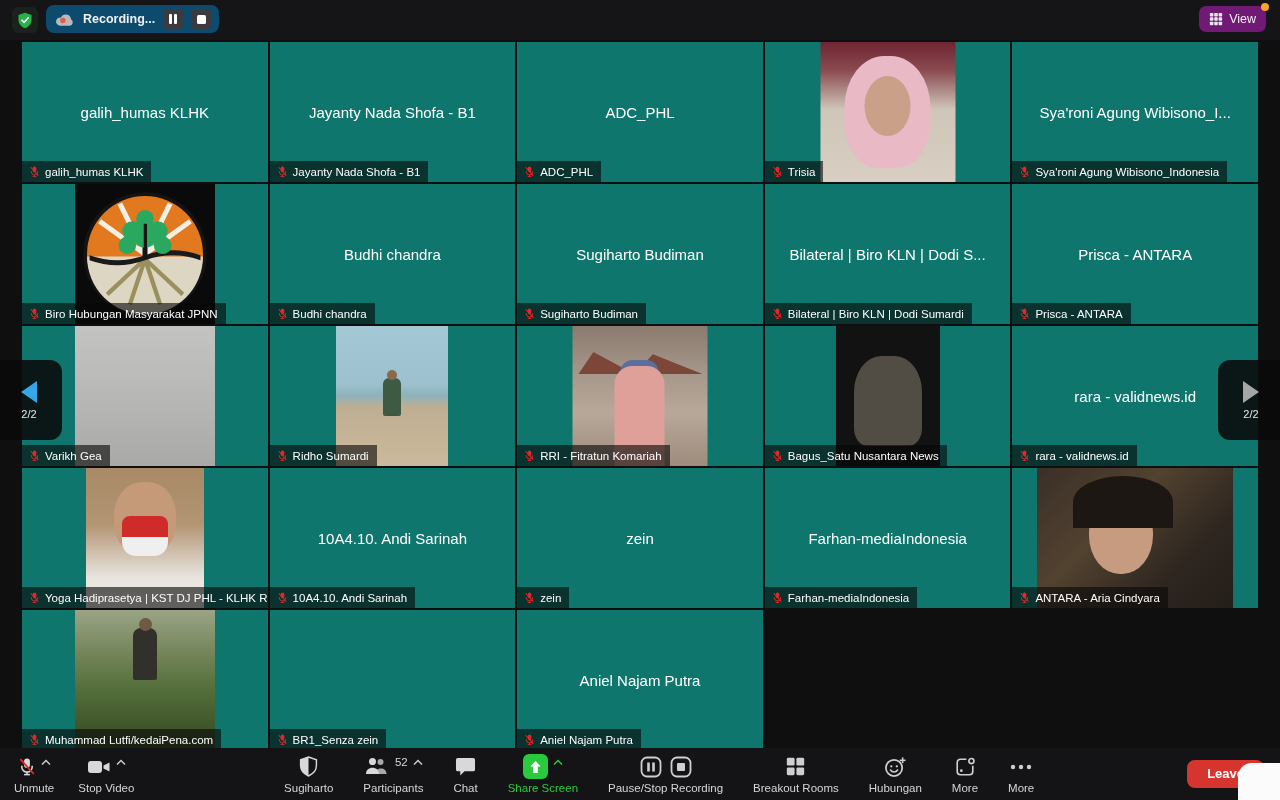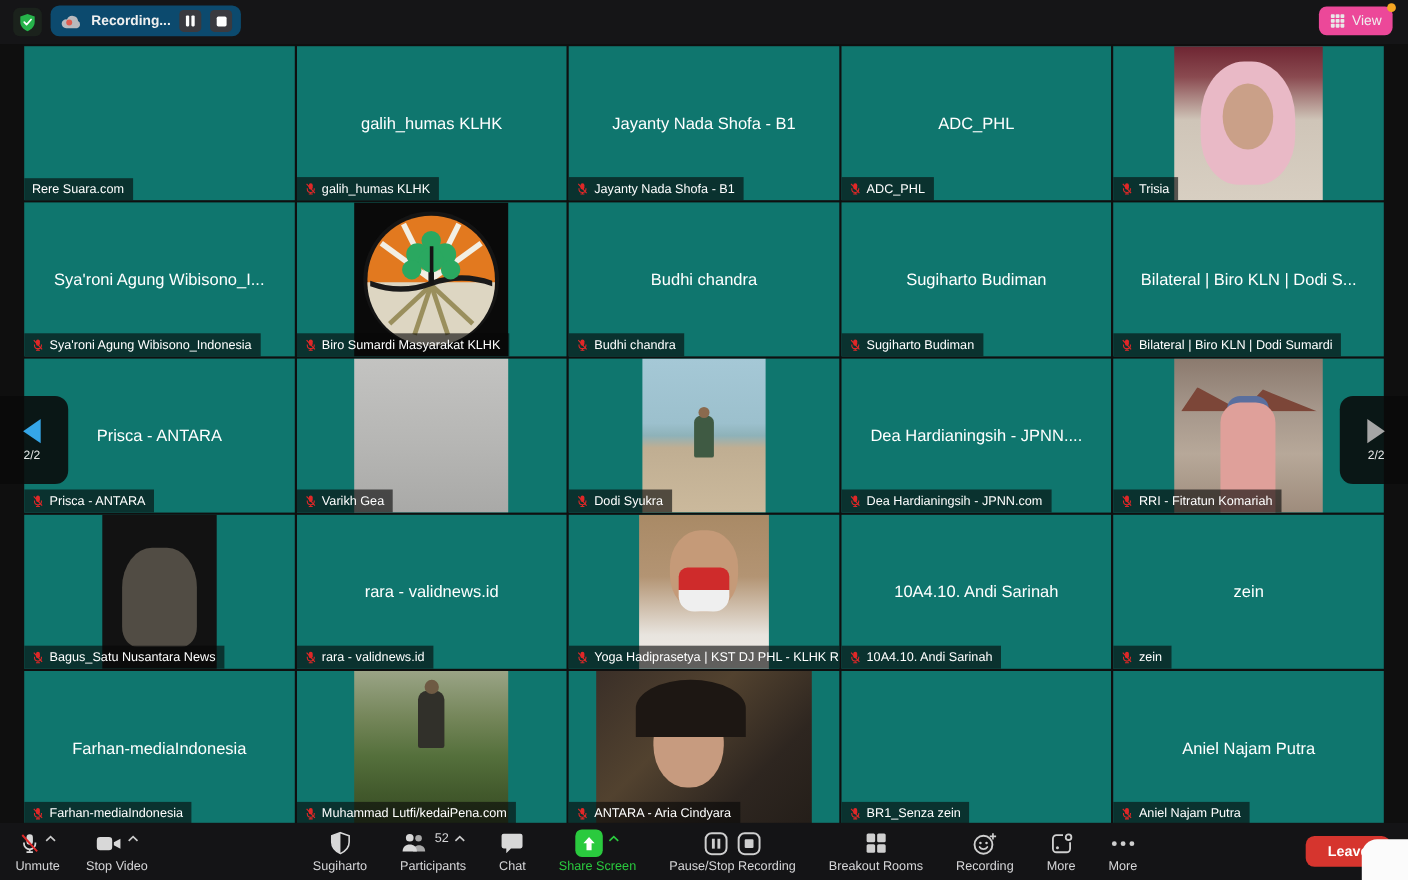--- a/index.html
+++ b/index.html
@@ -11,21 +11,21 @@
   
   .topbar{position:absolute;top:0;left:0;right:0;height:40px;background:#151517;}
   .shield-badge{position:absolute;left:12px;top:7px;width:26px;height:26px;border-radius:6px;
     background:#1b221c;display:flex;align-items:center;justify-content:center;}
   .rec-pill{position:absolute;left:46px;top:5px;height:28px;background:#0c4a6e;border-radius:8px;
     display:flex;align-items:center;gap:8px;padding:0 8px;}
   .rec-text{font-size:12.5px;font-weight:700;color:#f0f0f0;}
   .rec-btn{width:20px;height:20px;border-radius:4px;background:#3a3a3f;display:flex;align-items:center;justify-content:center;gap:2px;}
   .rec-btn .bar{width:3px;height:10px;background:#fff;border-radius:1px;}
   .rec-btn .sq{width:9px;height:9px;background:#fff;border-radius:1.5px;}
-  .view-btn{position:absolute;right:14px;top:6px;height:26px;background:#ec4899;border-radius:7px;
+  .view-btn{position:absolute;right:14px;top:6px;height:26px;background:#701a75;border-radius:7px;
     display:flex;align-items:center;gap:6px;padding:0 10px;}
   .view-label{font-size:12.5px;color:#f0f0f0;}
   .view-dot{position:absolute;right:11px;top:3px;width:8px;height:8px;border-radius:50%;background:#f5a623;}
   
   .grid{position:absolute;top:40px;left:0;width:1280px;height:708px;
     display:grid;grid-template-columns:repeat(5,1fr);grid-auto-rows:140px;gap:2px;
     padding:2px 22px 0;box-sizing:border-box;background:#0f0f0f;}
   .tile{position:relative;background:#0f766e;overflow:hidden;}
   .center-name{position:absolute;inset:0;display:flex;align-items:center;justify-content:center;
     text-align:center;font-size:15px;color:#fff;padding:0 8px;}
@@ -138,25 +138,20 @@
       </g>
     </svg>
     <span class="view-label">View</span>
   </div>
   <div class="view-dot"></div>
 </div>
 
 <div class="grid">
 
   <div class="tile">
-    <div class="name-tag">
-      <span>Rere Suara.com</span>
-    </div>
-  </div>
-  <div class="tile">
     <div class="center-name">galih_humas KLHK</div>
     <div class="name-tag">
       <svg class="mic-ico" viewBox="0 0 16 16" style="color:#e02828">
           <use href="#mic-shape"></use>
           <line x1="2.5" y1="1.8" x2="13.5" y2="14" stroke="#e02828" stroke-width="1.5"></line>
         </svg>
       <span>galih_humas KLHK</span>
     </div>
   </div>
   <div class="tile">
@@ -229,21 +224,21 @@
             <circle cx="50" cy="36" r="9"></circle>
         </g>
         <path d="M49 26 v28 h2.6 v-28 z" fill="#151515"></path>
       </svg>
     </div>
     <div class="name-tag">
       <svg class="mic-ico" viewBox="0 0 16 16" style="color:#e02828">
           <use href="#mic-shape"></use>
           <line x1="2.5" y1="1.8" x2="13.5" y2="14" stroke="#e02828" stroke-width="1.5"></line>
         </svg>
-      <span>Biro Sumardi Masyarakat KLHK</span>
+      <span>Biro Hubungan Masyarakat JPNN</span>
     </div>
   </div>
   <div class="tile">
     <div class="center-name">Budhi chandra</div>
     <div class="name-tag">
       <svg class="mic-ico" viewBox="0 0 16 16" style="color:#e02828">
           <use href="#mic-shape"></use>
           <line x1="2.5" y1="1.8" x2="13.5" y2="14" stroke="#e02828" stroke-width="1.5"></line>
         </svg>
       <span>Budhi chandra</span>
@@ -290,31 +285,21 @@
       <span>Varikh Gea</span>
     </div>
   </div>
   <div class="tile">
     <div class="photo ph-ridho"></div>
     <div class="name-tag">
       <svg class="mic-ico" viewBox="0 0 16 16" style="color:#e02828">
           <use href="#mic-shape"></use>
           <line x1="2.5" y1="1.8" x2="13.5" y2="14" stroke="#e02828" stroke-width="1.5"></line>
         </svg>
-      <span>Dodi Syukra</span>
-    </div>
-  </div>
-  <div class="tile">
-    <div class="center-name">Dea Hardianingsih - JPNN....</div>
-    <div class="name-tag">
-      <svg class="mic-ico" viewBox="0 0 16 16" style="color:#e02828">
-          <use href="#mic-shape"></use>
-          <line x1="2.5" y1="1.8" x2="13.5" y2="14" stroke="#e02828" stroke-width="1.5"></line>
-        </svg>
-      <span>Dea Hardianingsih - JPNN.com</span>
+      <span>Ridho Sumardi</span>
     </div>
   </div>
   <div class="tile">
     <div class="photo ph-rri"></div>
     <div class="name-tag">
       <svg class="mic-ico" viewBox="0 0 16 16" style="color:#e02828">
           <use href="#mic-shape"></use>
           <line x1="2.5" y1="1.8" x2="13.5" y2="14" stroke="#e02828" stroke-width="1.5"></line>
         </svg>
       <span>RRI - Fitratun Komariah</span>
@@ -376,37 +361,37 @@
     <div class="center-name">Farhan-mediaIndonesia</div>
     <div class="name-tag">
       <svg class="mic-ico" viewBox="0 0 16 16" style="color:#e02828">
           <use href="#mic-shape"></use>
           <line x1="2.5" y1="1.8" x2="13.5" y2="14" stroke="#e02828" stroke-width="1.5"></line>
         </svg>
       <span>Farhan-mediaIndonesia</span>
     </div>
   </div>
   <div class="tile">
+    <div class="photo ph-aria"></div>
+    <div class="name-tag">
+      <svg class="mic-ico" viewBox="0 0 16 16" style="color:#e02828">
+          <use href="#mic-shape"></use>
+          <line x1="2.5" y1="1.8" x2="13.5" y2="14" stroke="#e02828" stroke-width="1.5"></line>
+        </svg>
+      <span>ANTARA - Aria Cindyara</span>
+    </div>
+  </div>
+  <div class="tile">
     <div class="photo ph-lutfi"></div>
     <div class="name-tag">
       <svg class="mic-ico" viewBox="0 0 16 16" style="color:#e02828">
           <use href="#mic-shape"></use>
           <line x1="2.5" y1="1.8" x2="13.5" y2="14" stroke="#e02828" stroke-width="1.5"></line>
         </svg>
       <span>Muhammad Lutfi/kedaiPena.com</span>
-    </div>
-  </div>
-  <div class="tile">
-    <div class="photo ph-aria"></div>
-    <div class="name-tag">
-      <svg class="mic-ico" viewBox="0 0 16 16" style="color:#e02828">
-          <use href="#mic-shape"></use>
-          <line x1="2.5" y1="1.8" x2="13.5" y2="14" stroke="#e02828" stroke-width="1.5"></line>
-        </svg>
-      <span>ANTARA - Aria Cindyara</span>
     </div>
   </div>
   <div class="tile">
     <div class="name-tag">
       <svg class="mic-ico" viewBox="0 0 16 16" style="color:#e02828">
           <use href="#mic-shape"></use>
           <line x1="2.5" y1="1.8" x2="13.5" y2="14" stroke="#e02828" stroke-width="1.5"></line>
         </svg>
       <span>BR1_Senza zein</span>
     </div>
@@ -537,21 +522,21 @@
       <div class="ico-row">
         <svg width="23" height="22" viewBox="0 0 24 23">
           <circle cx="10.5" cy="12.5" r="8.5" fill="none" stroke="#cfcfcf" stroke-width="1.8"></circle>
           <circle cx="7.6" cy="10.8" r="1.2" fill="#cfcfcf"></circle>
             <circle cx="13.4" cy="10.8" r="1.2" fill="#cfcfcf"></circle>
           <path d="M6.8 14.6 a4.4 4.4 0 0 0 7.4 0" fill="none" stroke="#cfcfcf" stroke-width="1.6" stroke-linecap="round"></path>
           <line x1="19.5" y1="1.5" x2="19.5" y2="7.5" stroke="#cfcfcf" stroke-width="1.6"></line>
           <line x1="16.5" y1="4.5" x2="22.5" y2="4.5" stroke="#cfcfcf" stroke-width="1.6"></line>
         </svg>
       </div>
-      <span class="tb-label">Recording</span>
+      <span class="tb-label">Hubungan</span>
     </div>
     <div class="tb-item">
       <div class="ico-row">
         <svg width="22" height="22" viewBox="0 0 24 24">
           <path d="M13.5 3.5 H7 a3.5 3.5 0 0 0 -3.5 3.5 v10 a3.5 3.5 0 0 0 3.5 3.5 h10 a3.5 3.5 0 0 0 3.5 -3.5 V10.5" fill="none" stroke="#cfcfcf" stroke-width="1.8"></path>
           <circle cx="19" cy="5.5" r="2.8" fill="none" stroke="#cfcfcf" stroke-width="1.8"></circle>
           <circle cx="8" cy="16" r="1.5" fill="#cfcfcf"></circle>
         </svg>
       </div>
       <span class="tb-label">More</span>

